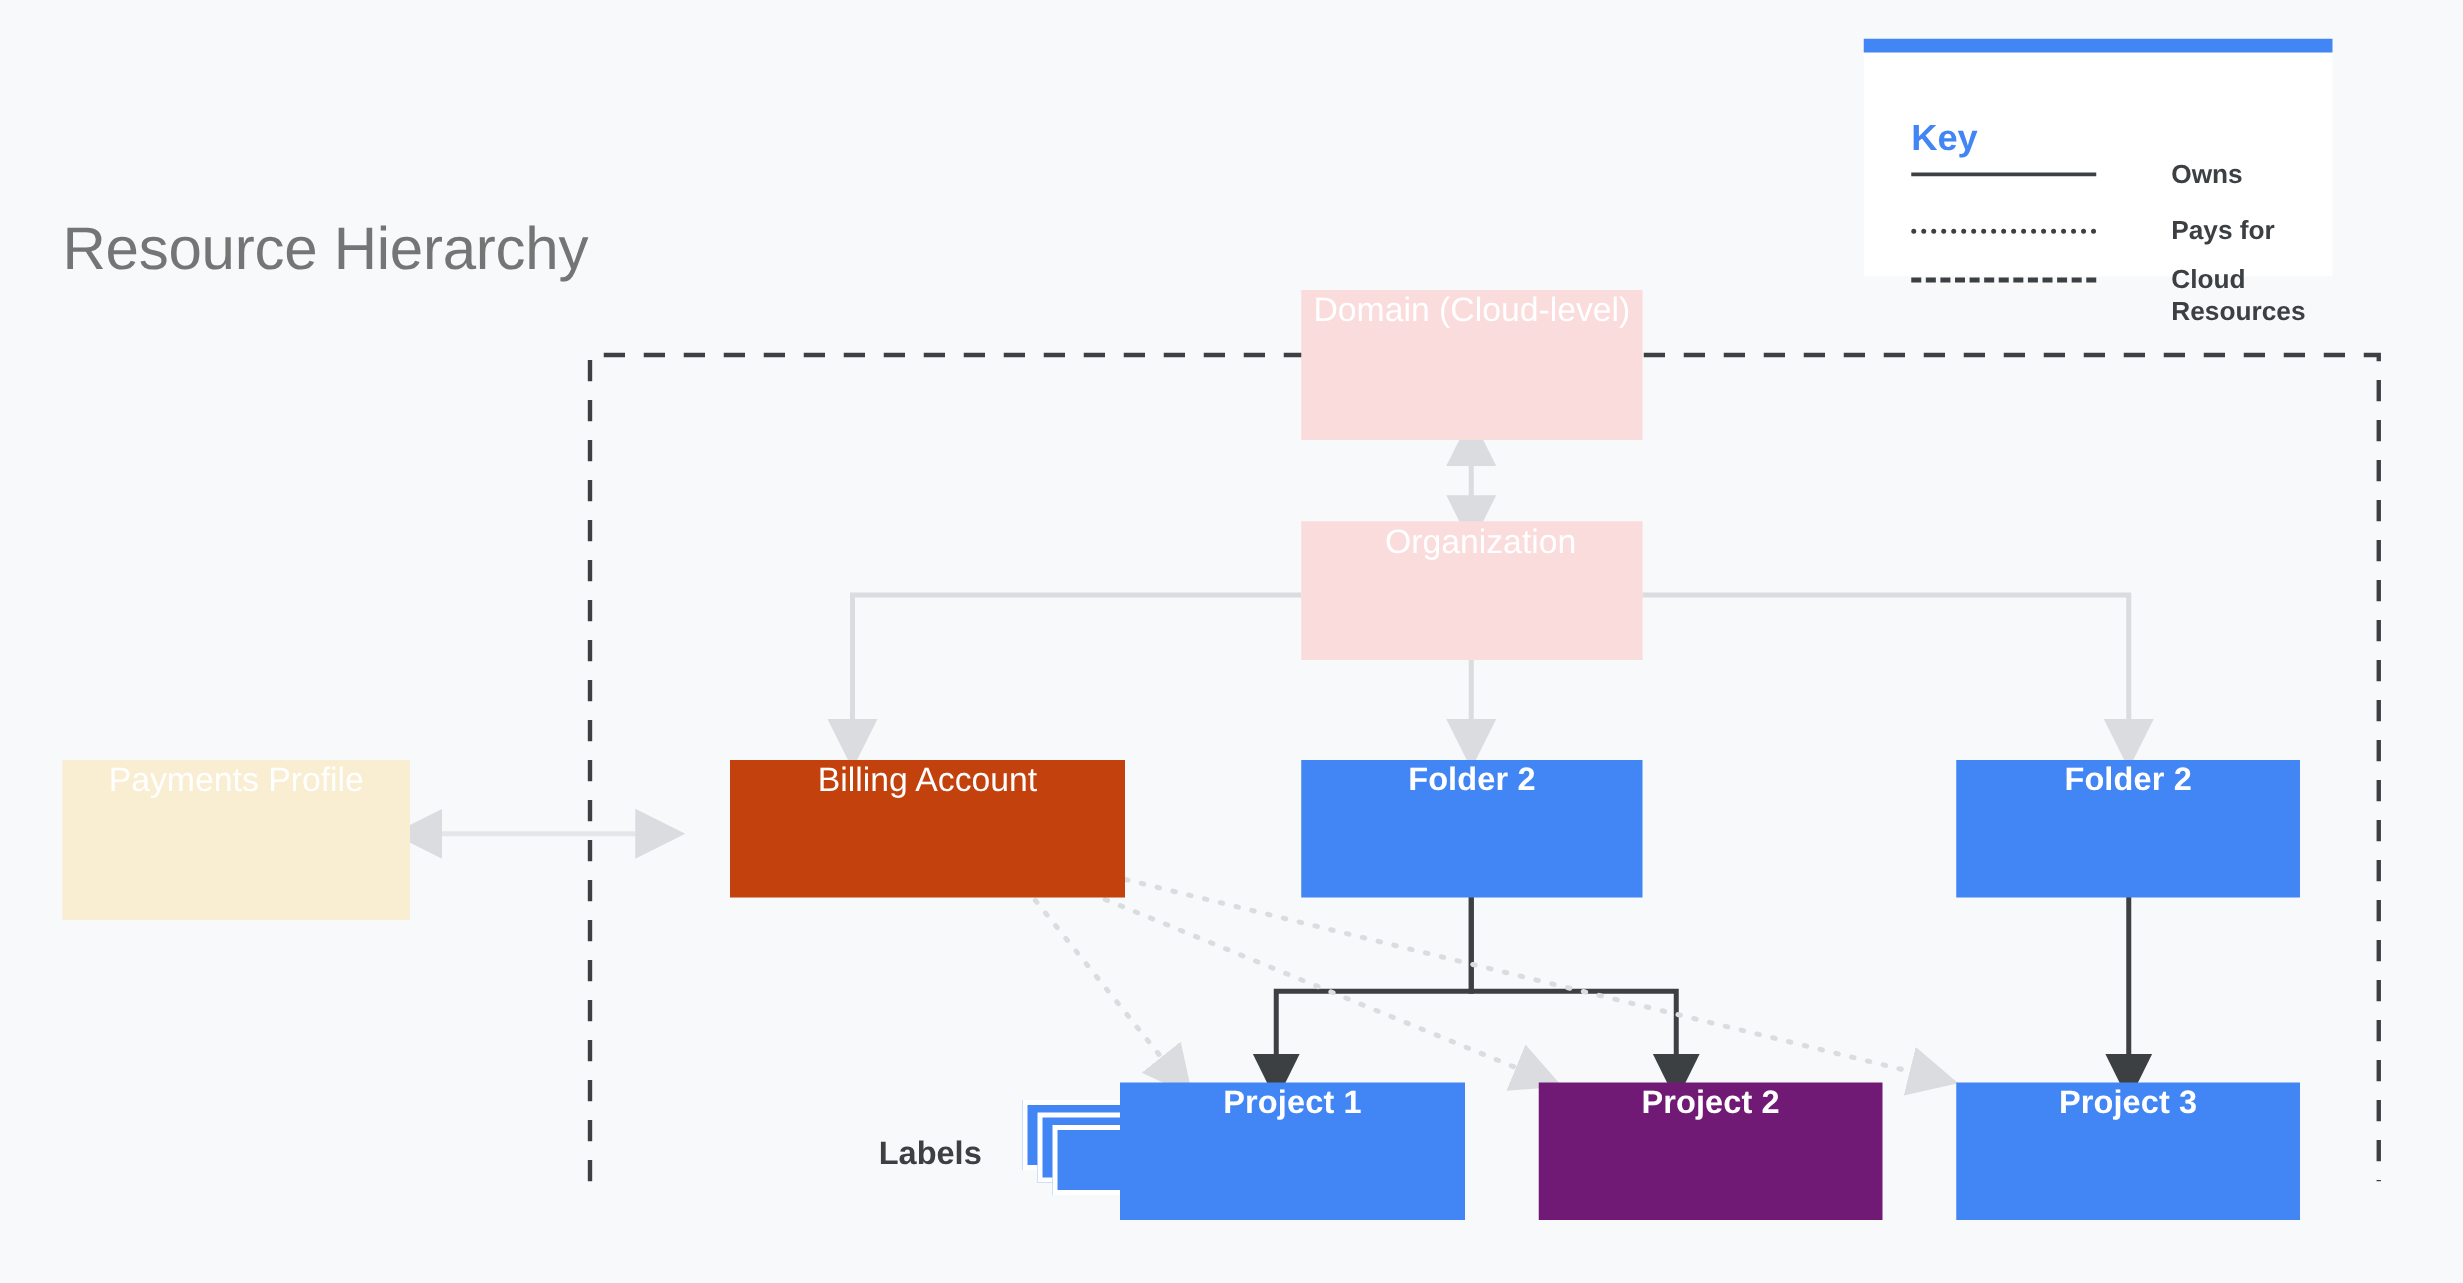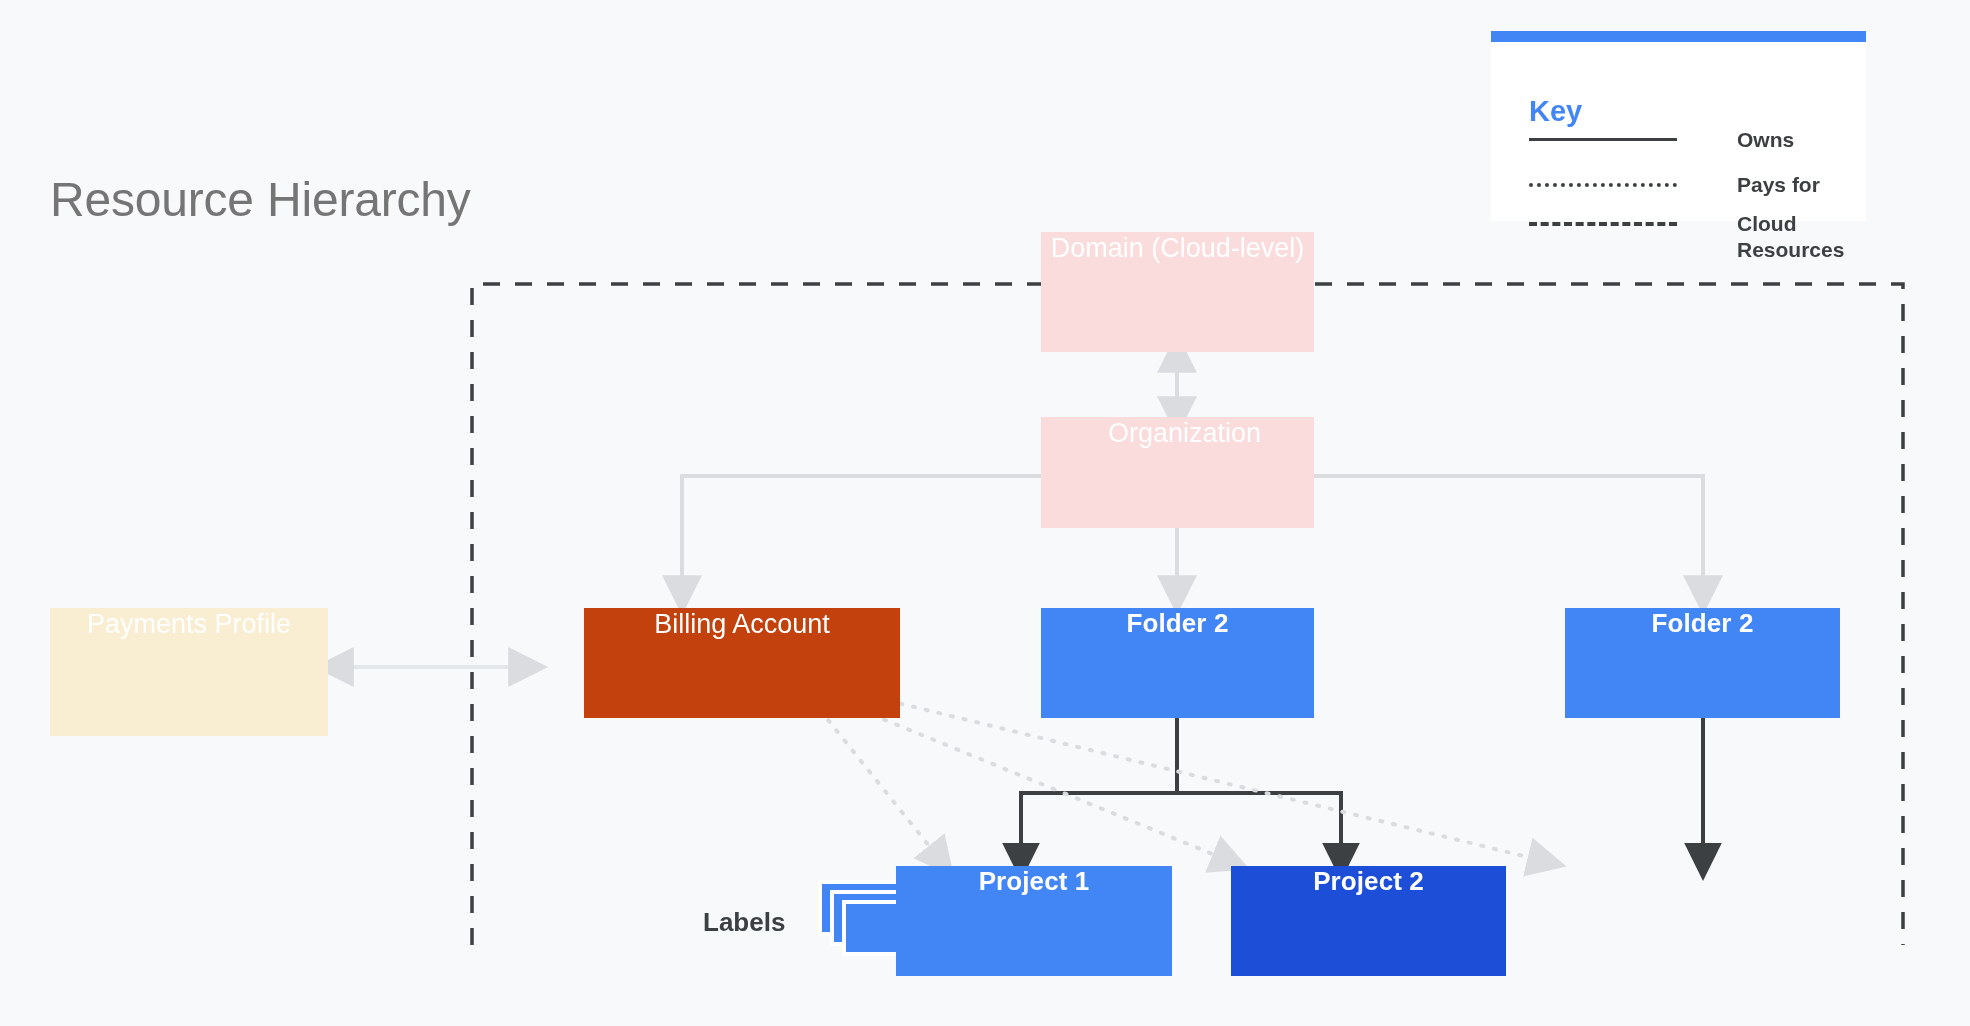--- a/index.html
+++ b/index.html
@@ -203,24 +203,27 @@
   <div class="labels-stack" style="left:818px; top:880px;">
     <div class="card c1"></div>
     <div class="card c2"></div>
     <div class="card c3"></div>
   </div>
 
   <div class="node strong" style="left:896px; top:866px; width:276px; height:110px; background:#4285f4;">
     <span class="node-label">Project 1</span>
   </div>
 
-  <div class="node strong" style="left:1231px; top:866px; width:275px; height:110px; background:#1d4ed8;">
+  <div class="node strong" style="left:1231px; top:866px; width:275px; height:110px; background:#701a75;">
     <span class="node-label">Project 2</span>
   </div>
 
+  <div class="node strong" style="left:1565px; top:866px; width:275px; height:110px; background:#4285f4;">
+    <span class="node-label">Project 3</span>
+  </div>
 
   <div class="key-panel" style="left:1491px; top:31px; width:375px; height:190px;">
     <div class="key-accent"></div>
     <div class="key-title">Key</div>
 
     <div class="key-row" style="left:38px; top:96px;">
       <div class="key-sample solid"></div>
       <div class="key-text">Owns</div>
     </div>
 

